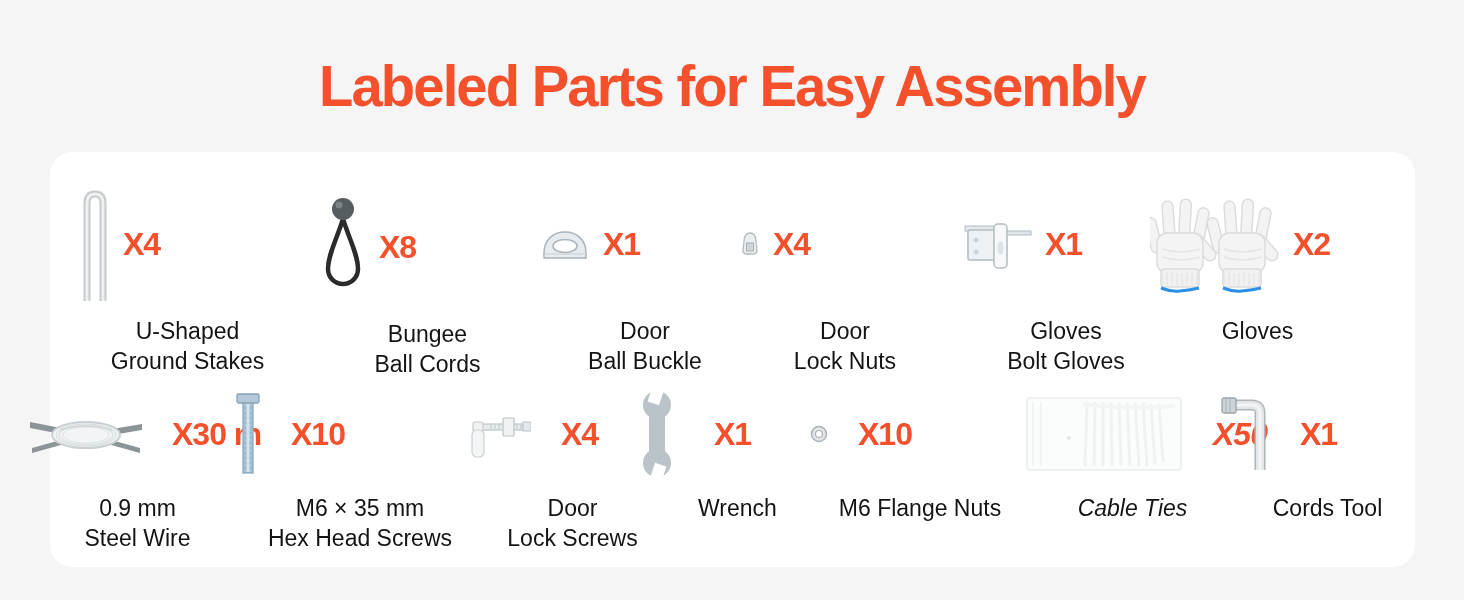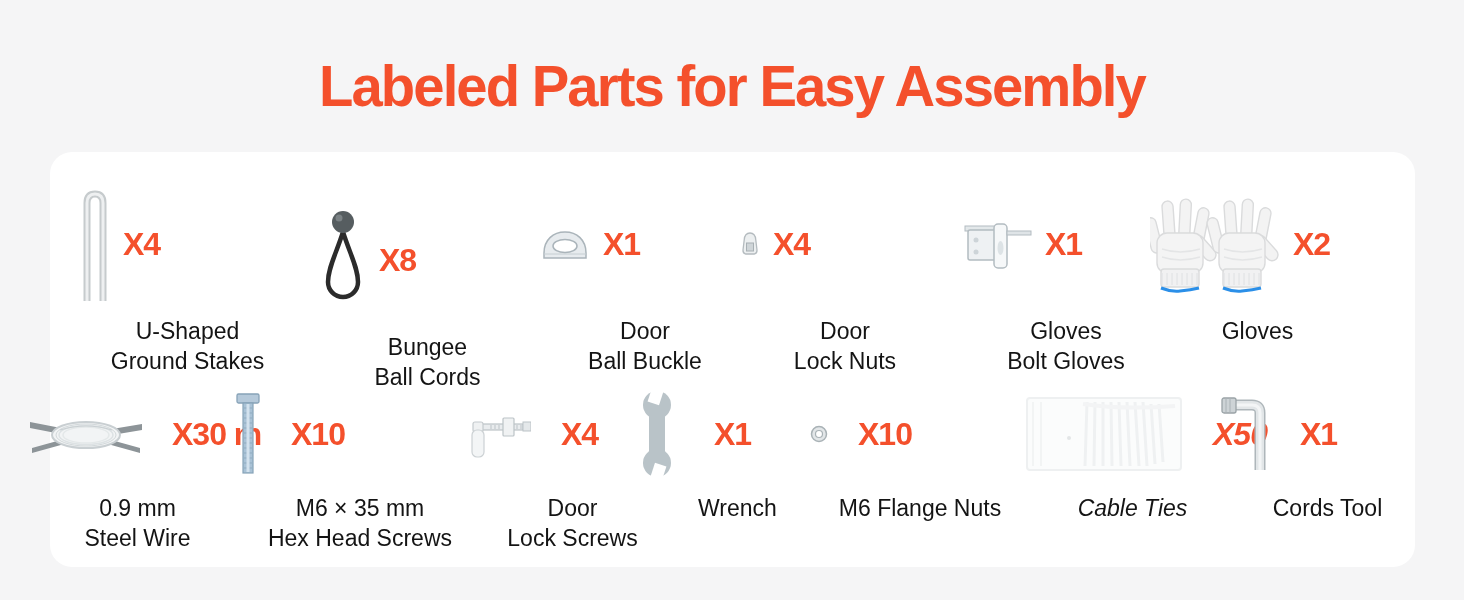--- a/index.html
+++ b/index.html
@@ -53,21 +53,21 @@
       </svg>
     </span>
     <span class="qty">X4</span>
   </div>
   <div class="label">
     <span>U-Shaped</span>
     <span>Ground Stakes</span>
   </div>
 </div>
 
-<div class="part row1" style="left:320px;top:201px;width:215px;">
+<div class="part row1" style="left:320px;top:188px;width:215px;">
   <div class="icon-row">
     <span class="icon">
       <svg width="46" height="100" viewBox="0 0 46 100">
         <path d="M23 22 C16 44 8 58 8 72 a15 15 0 0 0 30 0 C38 58 30 44 23 22" fill="none" stroke="#2b2b2b" stroke-width="4.5" stroke-linejoin="round"></path>
         <circle cx="23" cy="12" r="11" fill="#565d60"></circle>
         <circle cx="19" cy="8" r="3.5" fill="#7b8285"></circle>
       </svg>
     </span>
     <span class="qty">X8</span>
   </div>

